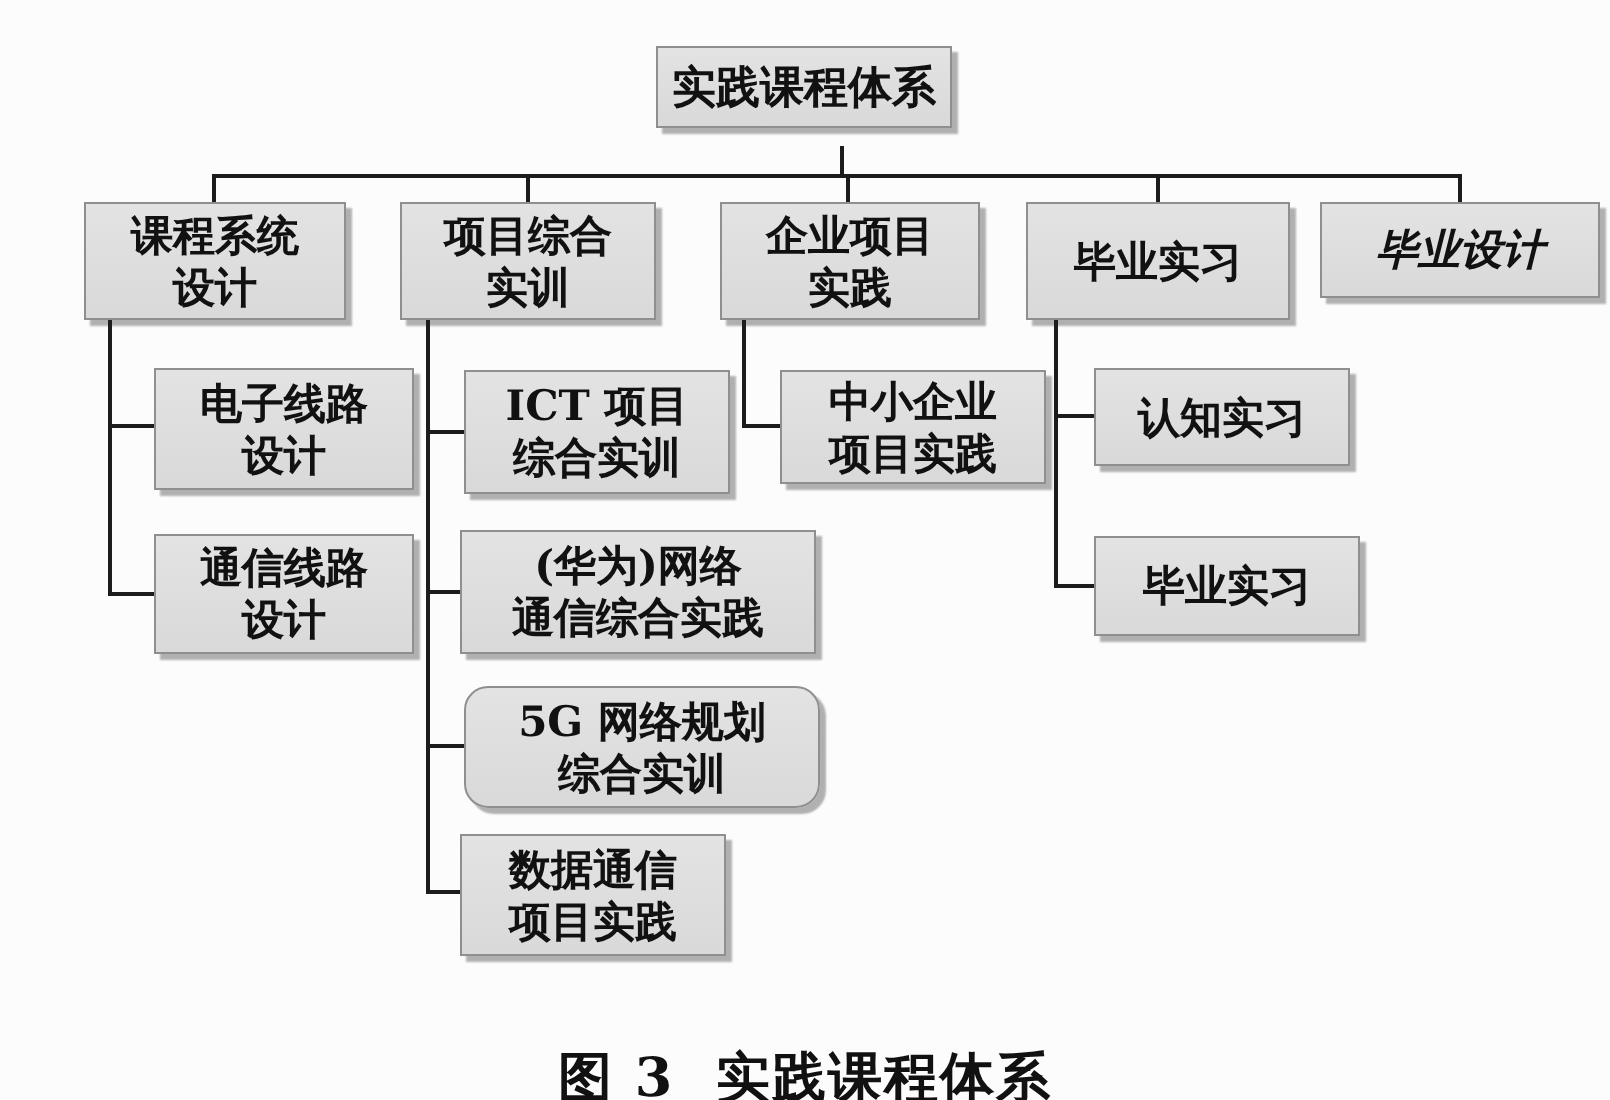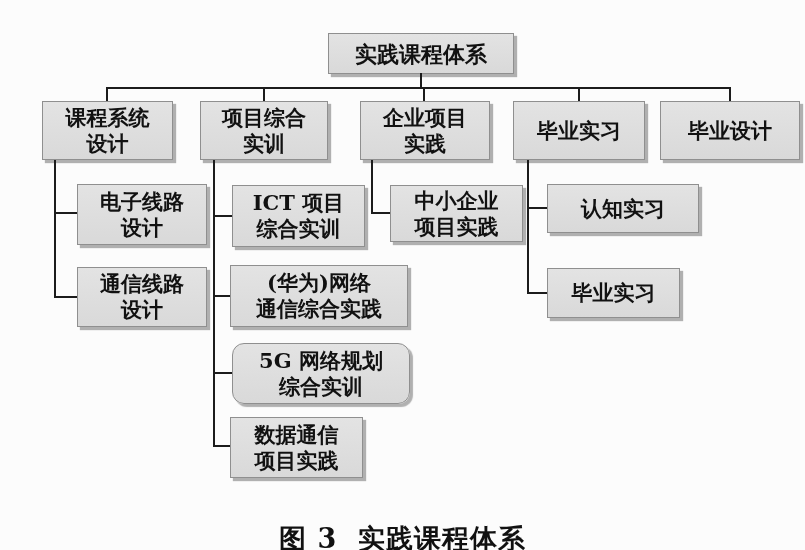--- a/index.html
+++ b/index.html
@@ -40,38 +40,38 @@
     white-space: pre;
     letter-spacing: 1px;
     margin-top: 20px;
   }
 </style>
 </head>
 <body>
 
 <div id="canvas">
 
-  <div class="node root" style="left:328px; top:33px; width:186px; height:41px;">实践课程体系</div>
+  <div class="node root" style="left:328px; top:23px; width:148px; height:41px;">实践课程体系</div>
 
   <div class="line" style="left:420px; top:73px; width:2px; height:15px;"></div>
   <div class="line" style="left:106px; top:87px; width:625px; height:2px;"></div>
   <div class="line" style="left:106px; top:87px; width:2px; height:14px;"></div>
   <div class="line" style="left:263px; top:87px; width:2px; height:14px;"></div>
   <div class="line" style="left:423px; top:87px; width:2px; height:14px;"></div>
   <div class="line" style="left:578px; top:87px; width:2px; height:14px;"></div>
   <div class="line" style="left:729px; top:87px; width:2px; height:14px;"></div>
 
   <div class="node" style="left:42px; top:101px; width:131px; height:59px;">课程系统
 设计</div>
   <div class="node" style="left:200px; top:101px; width:128px; height:59px;">项目综合
 实训</div>
   <div class="node" style="left:360px; top:101px; width:130px; height:59px;">企业项目
 实践</div>
   <div class="node" style="left:513px; top:101px; width:132px; height:59px;">毕业实习</div>
-  <div class="node" style="left:660px; top:101px; width:140px; height:59px;">毕业设计</div>
+  <div class="node" style="left:660px; top:101px; width:140px; height:48px;font-style:italic;">毕业设计</div>
 
   <div class="line" style="left:54px; top:160px; width:2px; height:138px;"></div>
   <div class="line" style="left:54px; top:212px; width:23px; height:2px;"></div>
   <div class="line" style="left:54px; top:296px; width:23px; height:2px;"></div>
   <div class="node" style="left:77px; top:184px; width:130px; height:61px;">电子线路
 设计</div>
   <div class="node" style="left:77px; top:267px; width:130px; height:60px;">通信线路
 设计</div>
 
   <div class="line" style="left:213px; top:160px; width:2px; height:287px;"></div>
@@ -89,18 +89,18 @@
 项目实践</div>
 
   <div class="line" style="left:371px; top:160px; width:2px; height:54px;"></div>
   <div class="line" style="left:371px; top:212px; width:19px; height:2px;"></div>
   <div class="node" style="left:390px; top:185px; width:133px; height:57px;">中小企业
 项目实践</div>
 
   <div class="line" style="left:527px; top:160px; width:2px; height:134px;"></div>
   <div class="line" style="left:527px; top:207px; width:20px; height:2px;"></div>
   <div class="line" style="left:527px; top:292px; width:20px; height:2px;"></div>
-  <div class="node" style="left:547px; top:184px; width:152px; height:49px;">认知实习</div>
+  <div class="node" style="left:547px; top:184px; width:128px; height:49px;">认知实习</div>
   <div class="node" style="left:547px; top:268px; width:133px; height:50px;">毕业实习</div>
 
   <div class="caption">图 3  实践课程体系</div>
 
 </div>
 
 </body></html>

